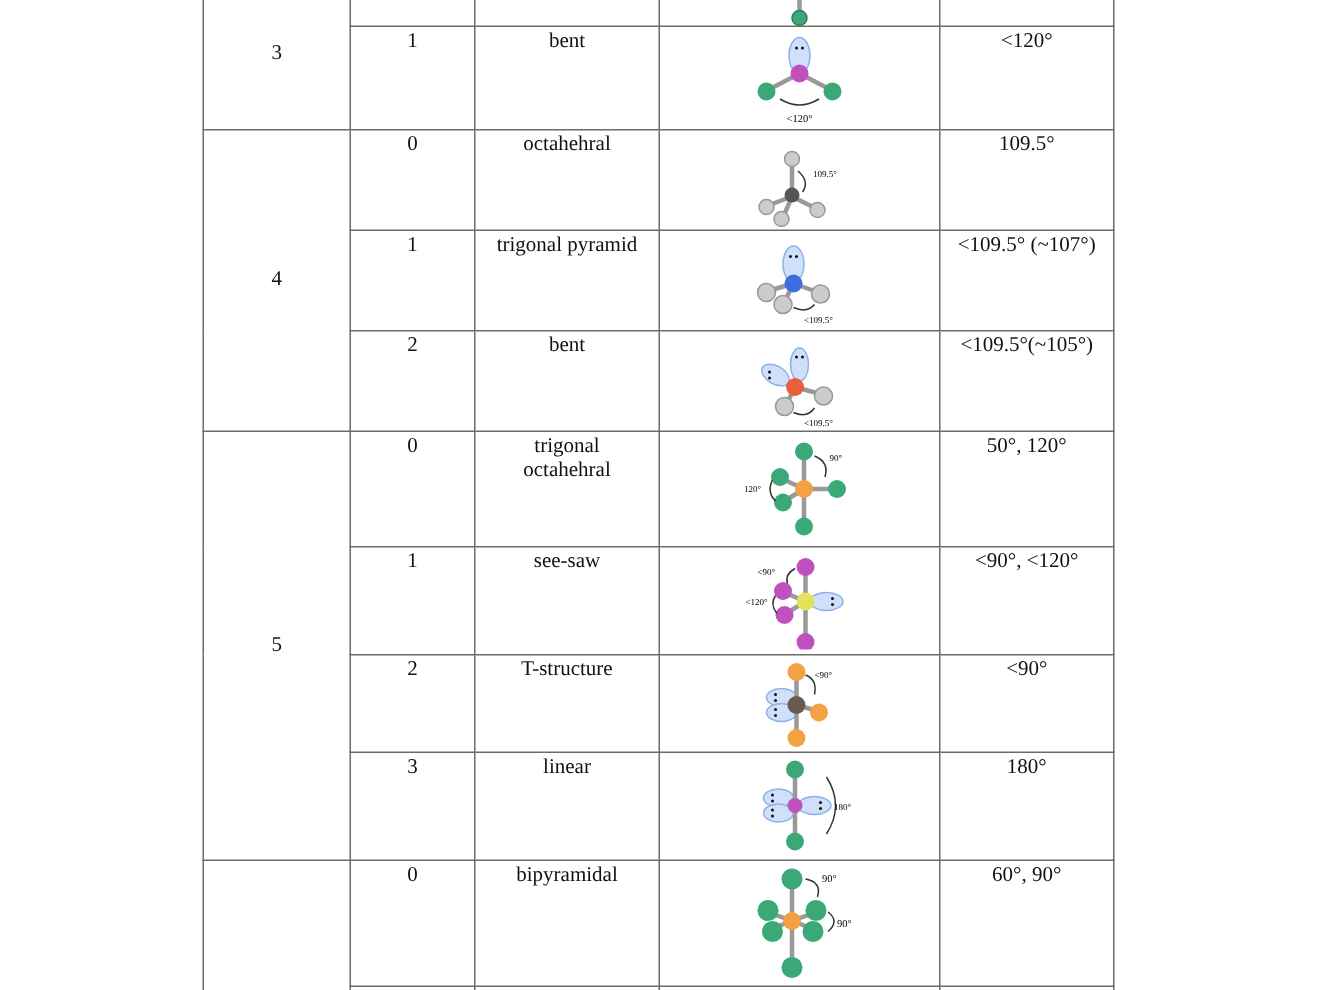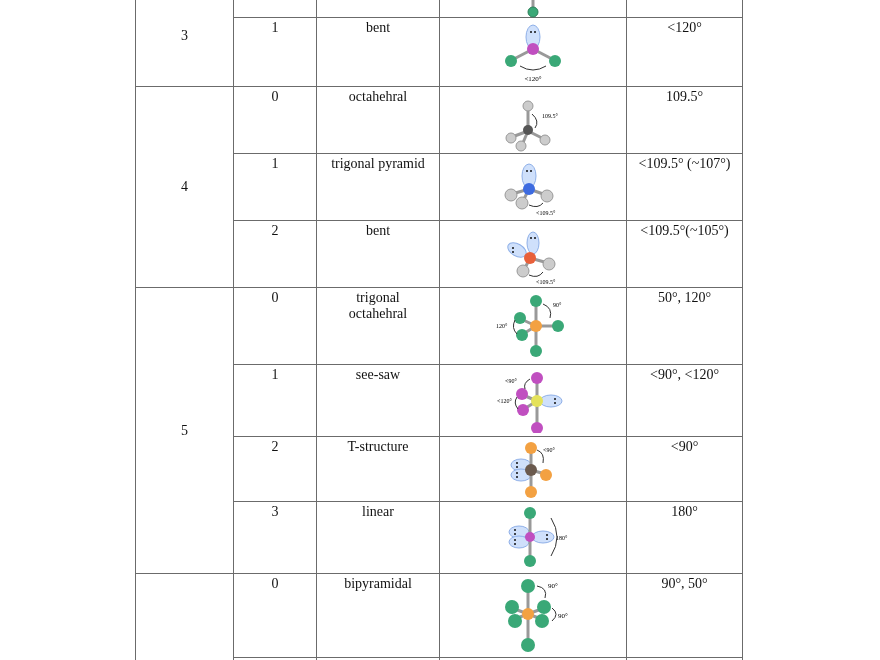--- a/index.html
+++ b/index.html
@@ -286,21 +286,21 @@
         <circle cx="25" cy="43" r="7" fill="#3aa877"></circle>
         <circle cx="52" cy="43" r="7" fill="#3aa877"></circle>
         <circle cx="38" cy="67" r="7" fill="#3aa877"></circle>
         <path d="M47 8 Q58 10 55 20" fill="none" stroke="#333" stroke-width="1"></path>
         <text x="58" y="10" font-size="7">90°</text>
         <path d="M62 30 Q70 36 62 43" fill="none" stroke="#333" stroke-width="1"></path>
         <text x="68" y="40" font-size="7">90°</text>
       </svg>
     </td>
     <td class="c-ang">
-            <span class="txt">90°, 50°</span>
+            <span class="txt">60°, 90°</span>
           </td>
   </tr>
   <tr style="height:30px;">
     <td class="c-lp">
             <span class="txt">1</span>
           </td>
     <td class="c-geo">
             <span class="txt">square pyramidal</span>
           </td>
     <td class="c-img"></td>

